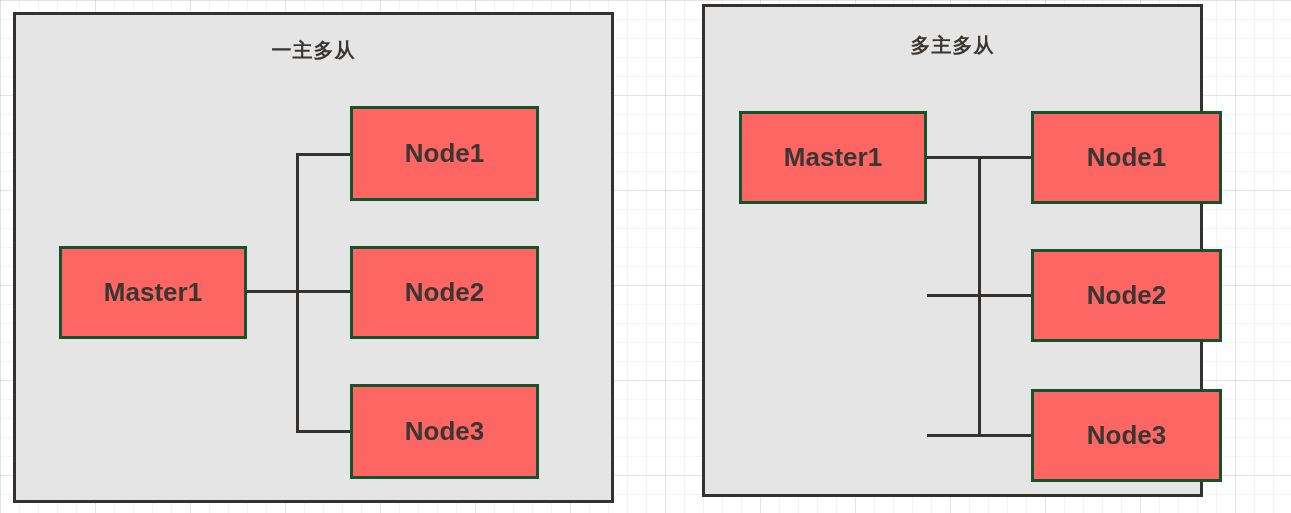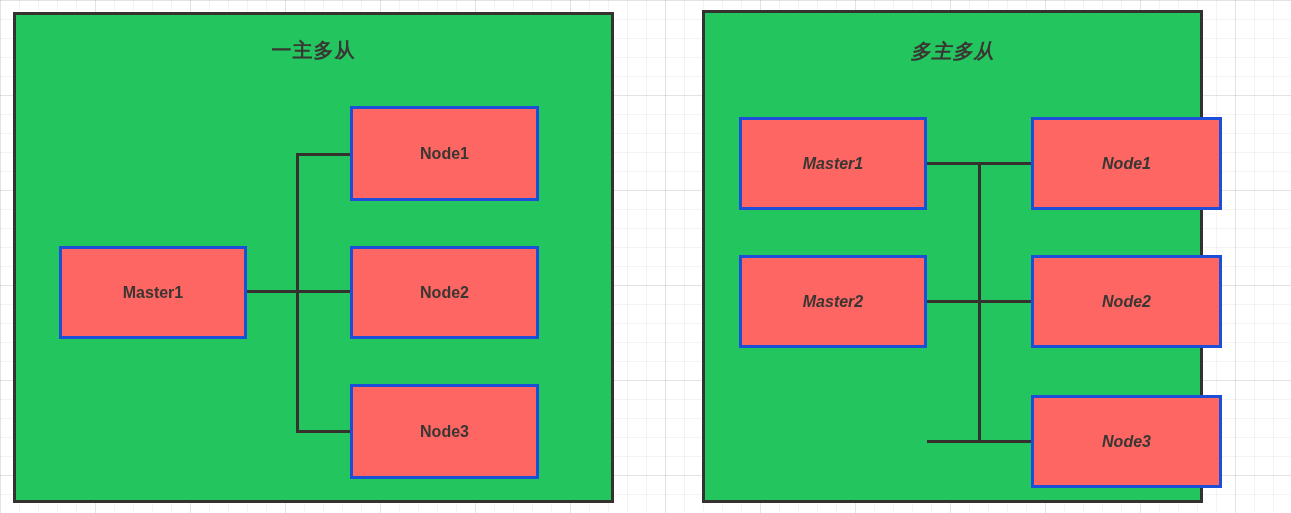--- a/index.html
+++ b/index.html
@@ -12,61 +12,61 @@
       linear-gradient(to bottom, rgba(0,0,0,0.07) 1px, transparent 1px),
       linear-gradient(to right, rgba(0,0,0,0.045) 1px, transparent 1px),
       linear-gradient(to bottom, rgba(0,0,0,0.045) 1px, transparent 1px);
     background-size: 95px 95px, 95px 95px, 19px 19px, 19px 19px;
     position: relative;
     overflow: hidden;
   }
   .canvas { position: absolute; inset: 0; }
   .panel {
     position: absolute;
-    background: #22c55e;
+    background: #e5e5e5;
     border: 3px solid #34312e;
   }
   .panel-title {
     position: absolute;
     left: 0; right: 0;
     text-align: center;
     font-weight: bold;
     font-size: 20px;
     letter-spacing: 1px;
     color: #3a3633;
   }
   .box {
     position: absolute;
     background: #fd6662;
-    border: 3px solid #1d4ed8;
+    border: 3px solid #14532d;
     display: flex;
     align-items: center;
     justify-content: center;
     font-weight: bold;
-    font-size: 16px;
+    font-size: 26px;
     color: #3a3633;
   }
   .line { position: absolute; background: #34312e; }
   .line.h { height: 3px; }
   .line.v { width: 3px; }
 
   
   #panel-left  { left: 13px;  top: 12px; width: 601px; height: 491px; }
   #panel-left .panel-title { top: 22px; }
   .lp-master1 { left: 43px;  top: 231px; width: 188px; height: 93px; }
   .lp-node1   { left: 334px; top: 91px;  width: 189px; height: 95px; }
   .lp-node2   { left: 334px; top: 231px; width: 189px; height: 93px; }
   .lp-node3   { left: 334px; top: 369px; width: 189px; height: 95px; }
   .lp-line-main   { left: 231px; top: 275px; width: 103px; }
   .lp-line-spine  { left: 280px; top: 138px; height: 280px; }
   .lp-line-top    { left: 280px; top: 138px; width: 54px; }
   .lp-line-bottom { left: 280px; top: 415px; width: 54px; }
 
   
-  #panel-right { left: 702px; top: 10px; width: 501px; height: 493px; font-style: italic; }
+  #panel-right { left: 702px; top: 4px; width: 501px; height: 493px; }
   #panel-right .panel-title { top: 25px; }
   .rp-master1 { left: 34px;  top: 104px; width: 188px; height: 93px; }
   .rp-node1   { left: 326px; top: 104px; width: 191px; height: 93px; }
   .rp-master2 { left: 34px;  top: 242px; width: 188px; height: 93px; }
   .rp-node2   { left: 326px; top: 242px; width: 191px; height: 93px; }
   .rp-master3 { left: 34px;  top: 382px; width: 188px; height: 93px; }
   .rp-node3   { left: 326px; top: 382px; width: 191px; height: 93px; }
   .rp-line-row1  { left: 222px; top: 149px; width: 104px; }
   .rp-line-row2  { left: 222px; top: 287px; width: 104px; }
   .rp-line-row3  { left: 222px; top: 427px; width: 104px; }
@@ -94,18 +94,17 @@
   <section class="panel" id="panel-right">
     <div class="panel-title">多主多从</div>
 
     <div class="line h rp-line-row1"></div>
     <div class="line h rp-line-row2"></div>
     <div class="line h rp-line-row3"></div>
     <div class="line v rp-line-spine"></div>
 
     <div class="box rp-master1">Master1</div>
     <div class="box rp-node1">Node1</div>
-    <div class="box rp-master2">Master2</div>
     <div class="box rp-node2">Node2</div>
     <div class="box rp-node3">Node3</div>
   </section>
 
 </div>
 
 </body></html>

